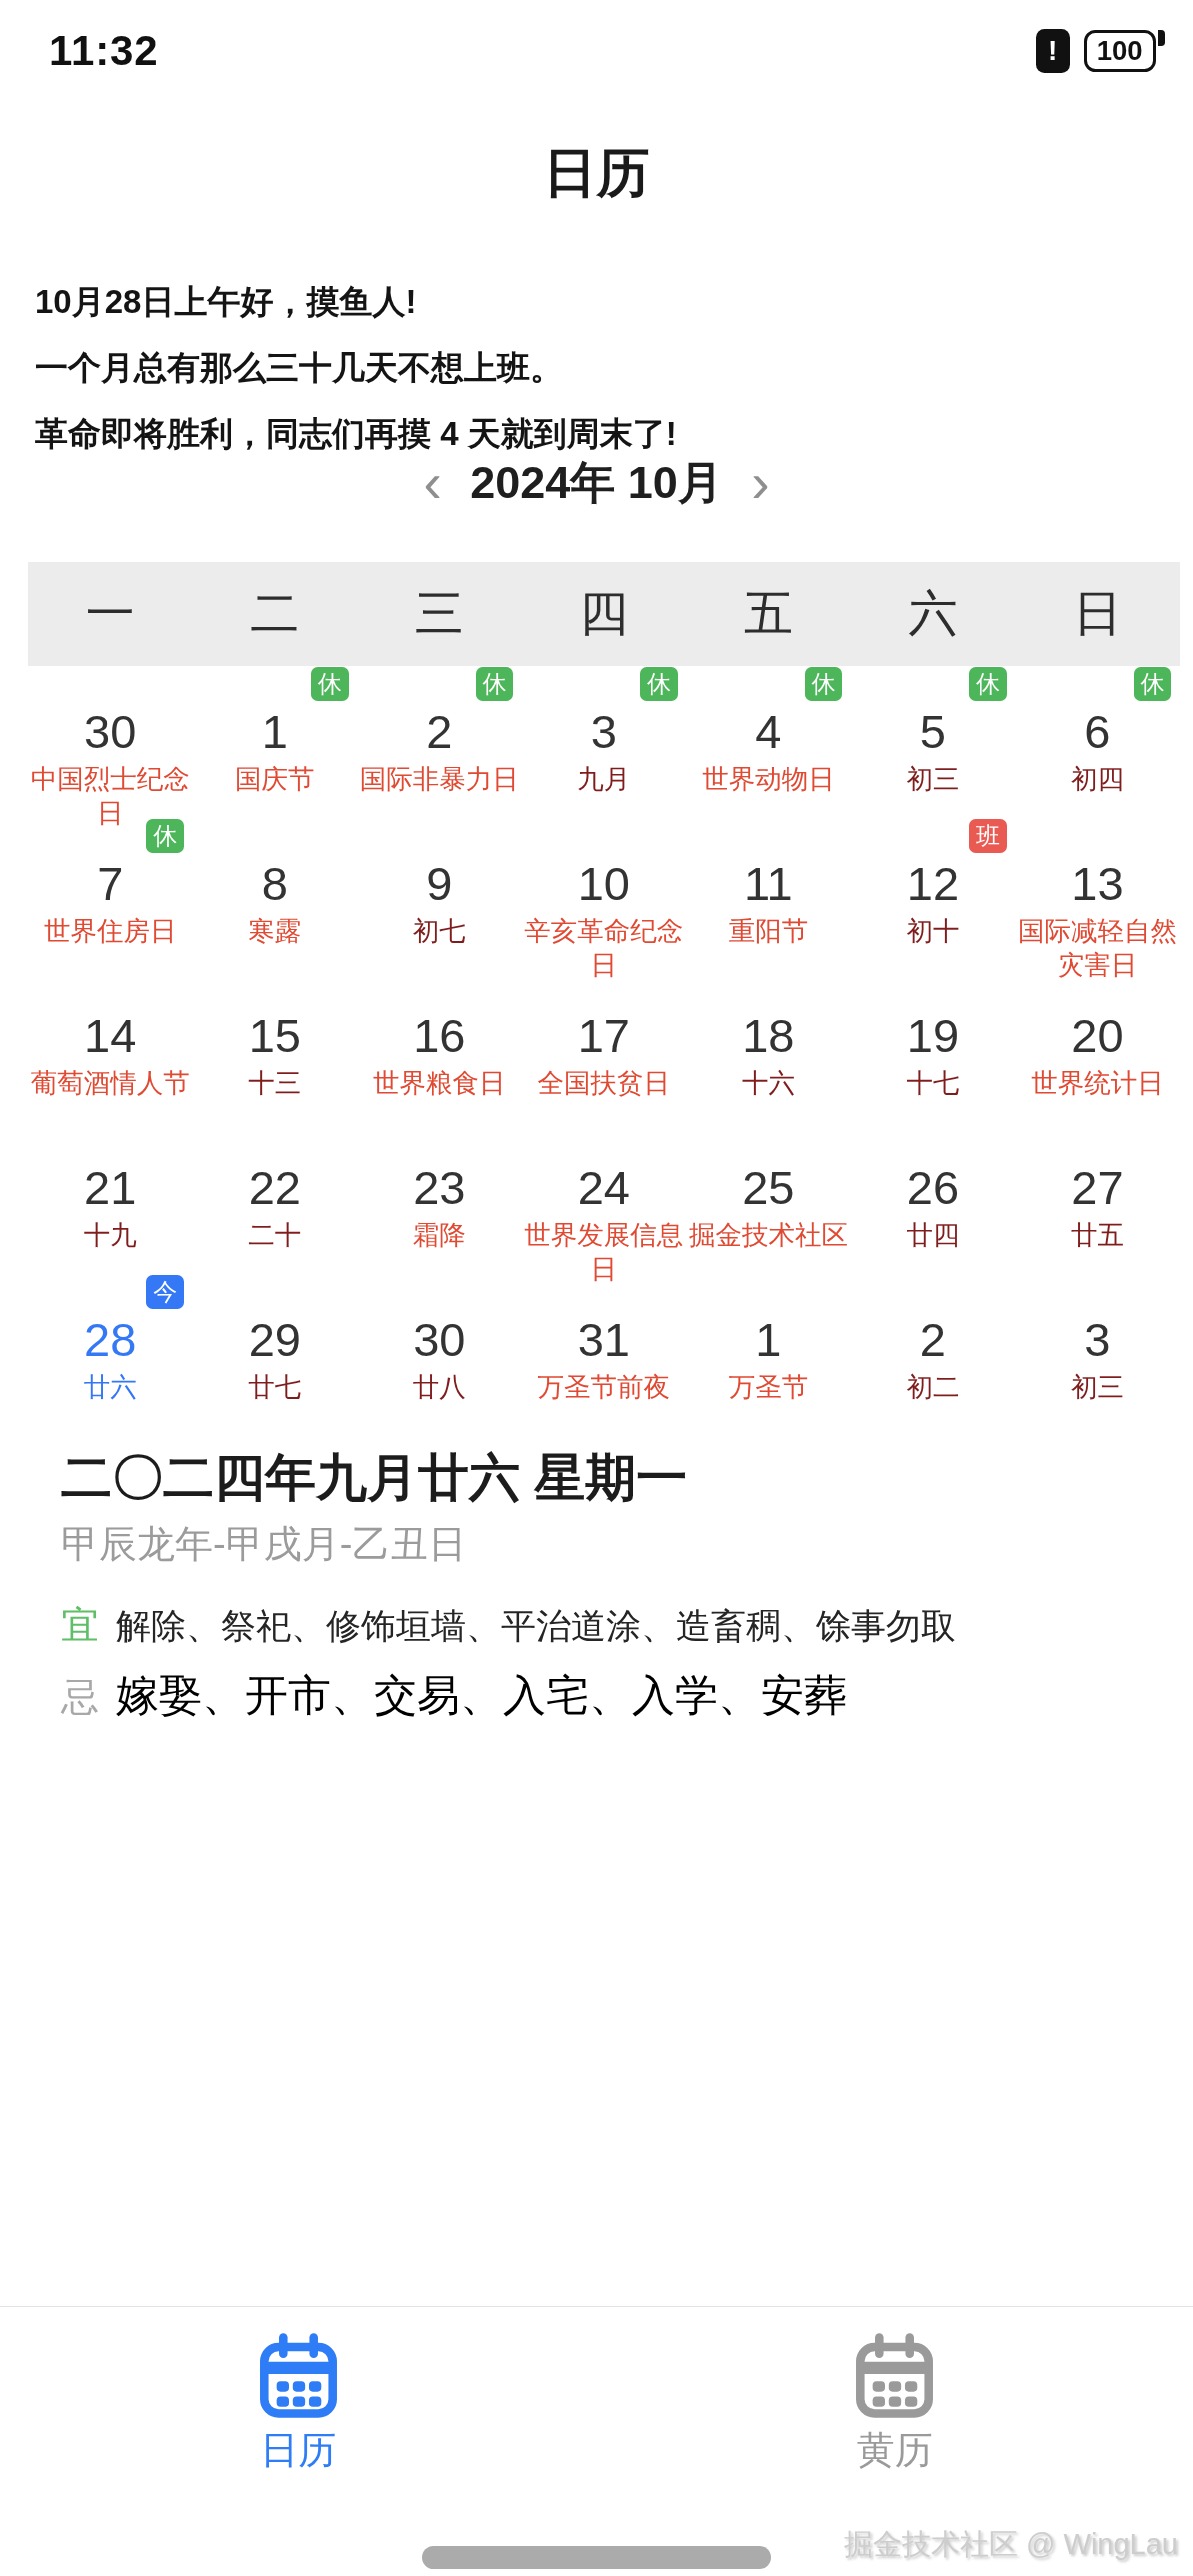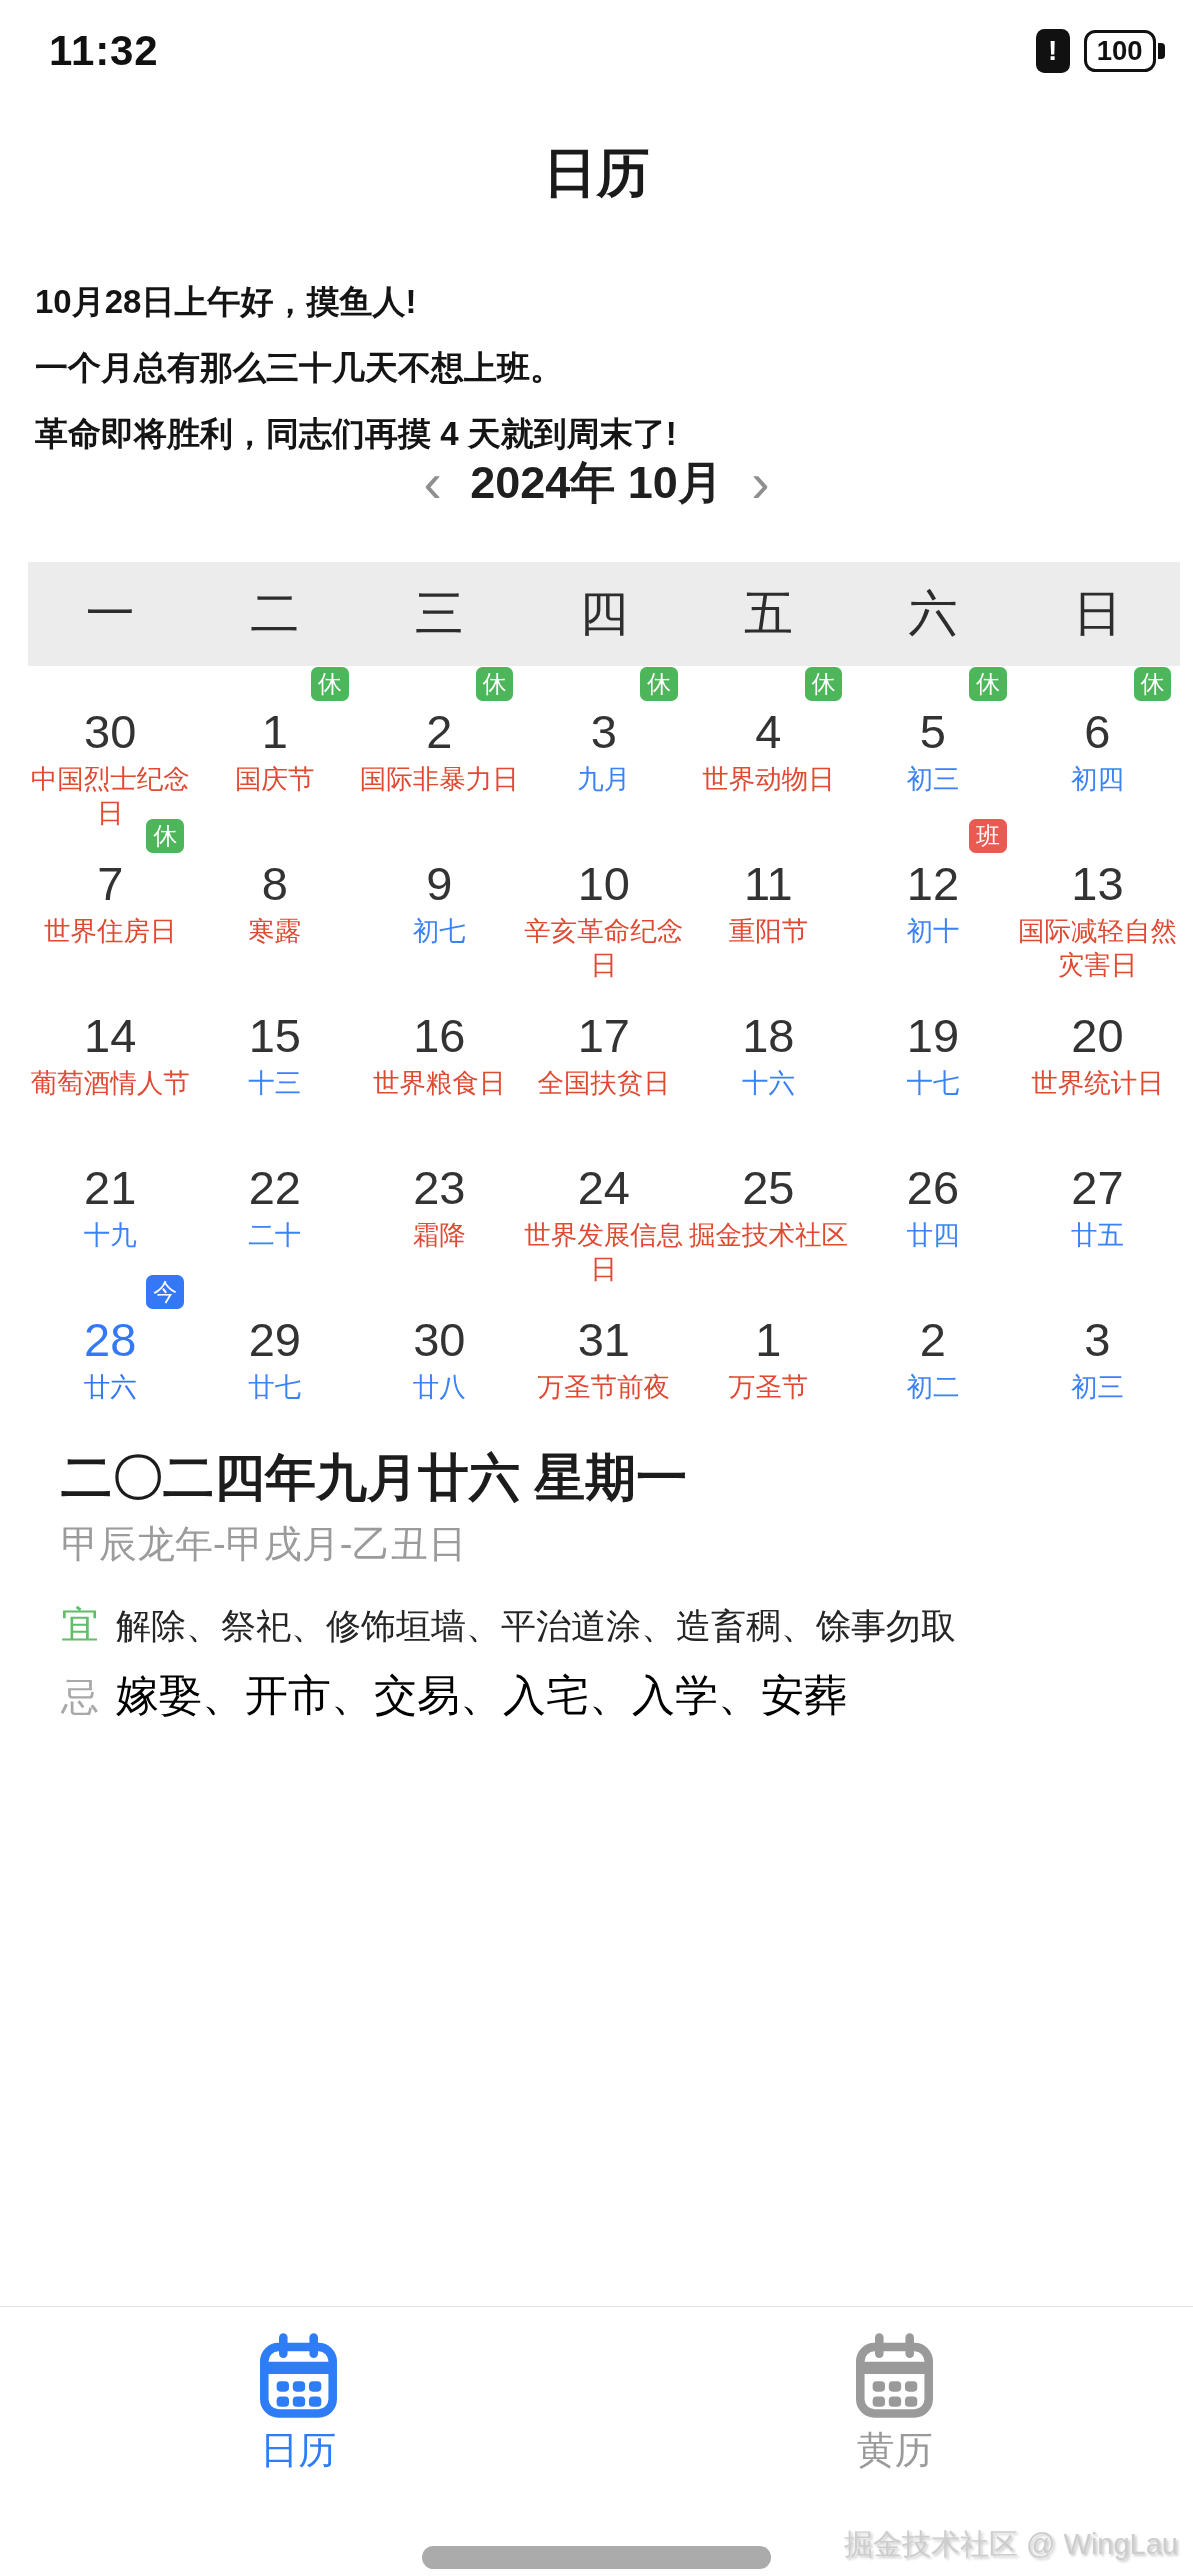--- a/index.html
+++ b/index.html
@@ -10,21 +10,21 @@
   }
 
   
   .status-bar { position:absolute; top:24.6px; left:49px; right:28px; height:53px;
     display:flex; justify-content:space-between; align-items:center;gap:40px; }
   .time { font-size:42px; font-weight:600; color:#111; letter-spacing:0.9px; }
   .status-icons { display:flex; align-items:center; }
   .alert-chip { width:34px; height:44px; background:#111; color:#fff; border-radius:8.5px;
     display:flex; align-items:center; justify-content:center;
     font-size:28px; font-weight:800; margin-right:14px; }
-  .battery { display:flex; align-items:center; }
+  .battery { display:flex; align-items:flex-start; }
   .battery-body { width:66px; height:36px; border:3.8px solid #111; border-radius:11.4px;
     display:flex; align-items:center; justify-content:center;
     font-size:27.5px; font-weight:700; color:#111; background:#fff; }
   .battery-nub { width:6.6px; height:16px; background:#111; border-radius:0 3.8px 3.8px 0; margin-left:2.8px; }
 
   
   .app-title { position:absolute; top:138px; left:0; right:0; text-align:center;
     font-size:53px; font-weight:600; color:#1a1a1a; }
 
   .greeting { position:absolute; top:269px; left:35px; right:26.5px;
@@ -44,21 +44,21 @@
     display:grid; grid-template-columns:repeat(7,1fr); grid-auto-rows:152px; }
   .cell { position:relative; text-align:center; cursor:pointer; }
   .badge { position:absolute; top:-4.7px; left:72%; min-width:34px; height:34px; padding:0 1.9px;
     border-radius:6.6px; color:#fff; font-size:24px;
     display:flex; align-items:center; justify-content:center; }
   .badge:empty { display:none; }
   .badge[data-badge="休"] { background:#4db65a; }
   .badge[data-badge="班"] { background:#e85a52; }
   .badge[data-badge="今"] { background:#3478f6; }
   .num { margin-top:34px; font-size:47px; line-height:51px; font-weight:500; color:#333; }
-  .cell-text { margin-top:4.7px; font-size:26.5px; line-height:34px; color:#3b82f6; }
+  .cell-text { margin-top:4.7px; font-size:26.5px; line-height:34px; color:#7f1d1d; }
   .cell-text[data-type="holiday"] { color:#e04a33; }
   .cell[data-today="1"] .num, .cell[data-today="1"] .cell-text { color:#3478f6; }
 
   
   .lunar { position:absolute; top:1447px; left:61px; right:26.5px; }
   .lunar-title { font-size:51px; font-weight:700; color:#1c1c1c; line-height:61px; }
   .lunar-ganzhi { margin-top:11px; font-size:38px; color:#9b9b9b; }
   .lunar-row { display:flex; align-items:baseline; margin-top:30px; }
   .lunar-row.ji { margin-top:21px; }
   .yi-label { font-size:38px; font-weight:500; color:#5fbe68; margin-right:17px; flex:none; }

